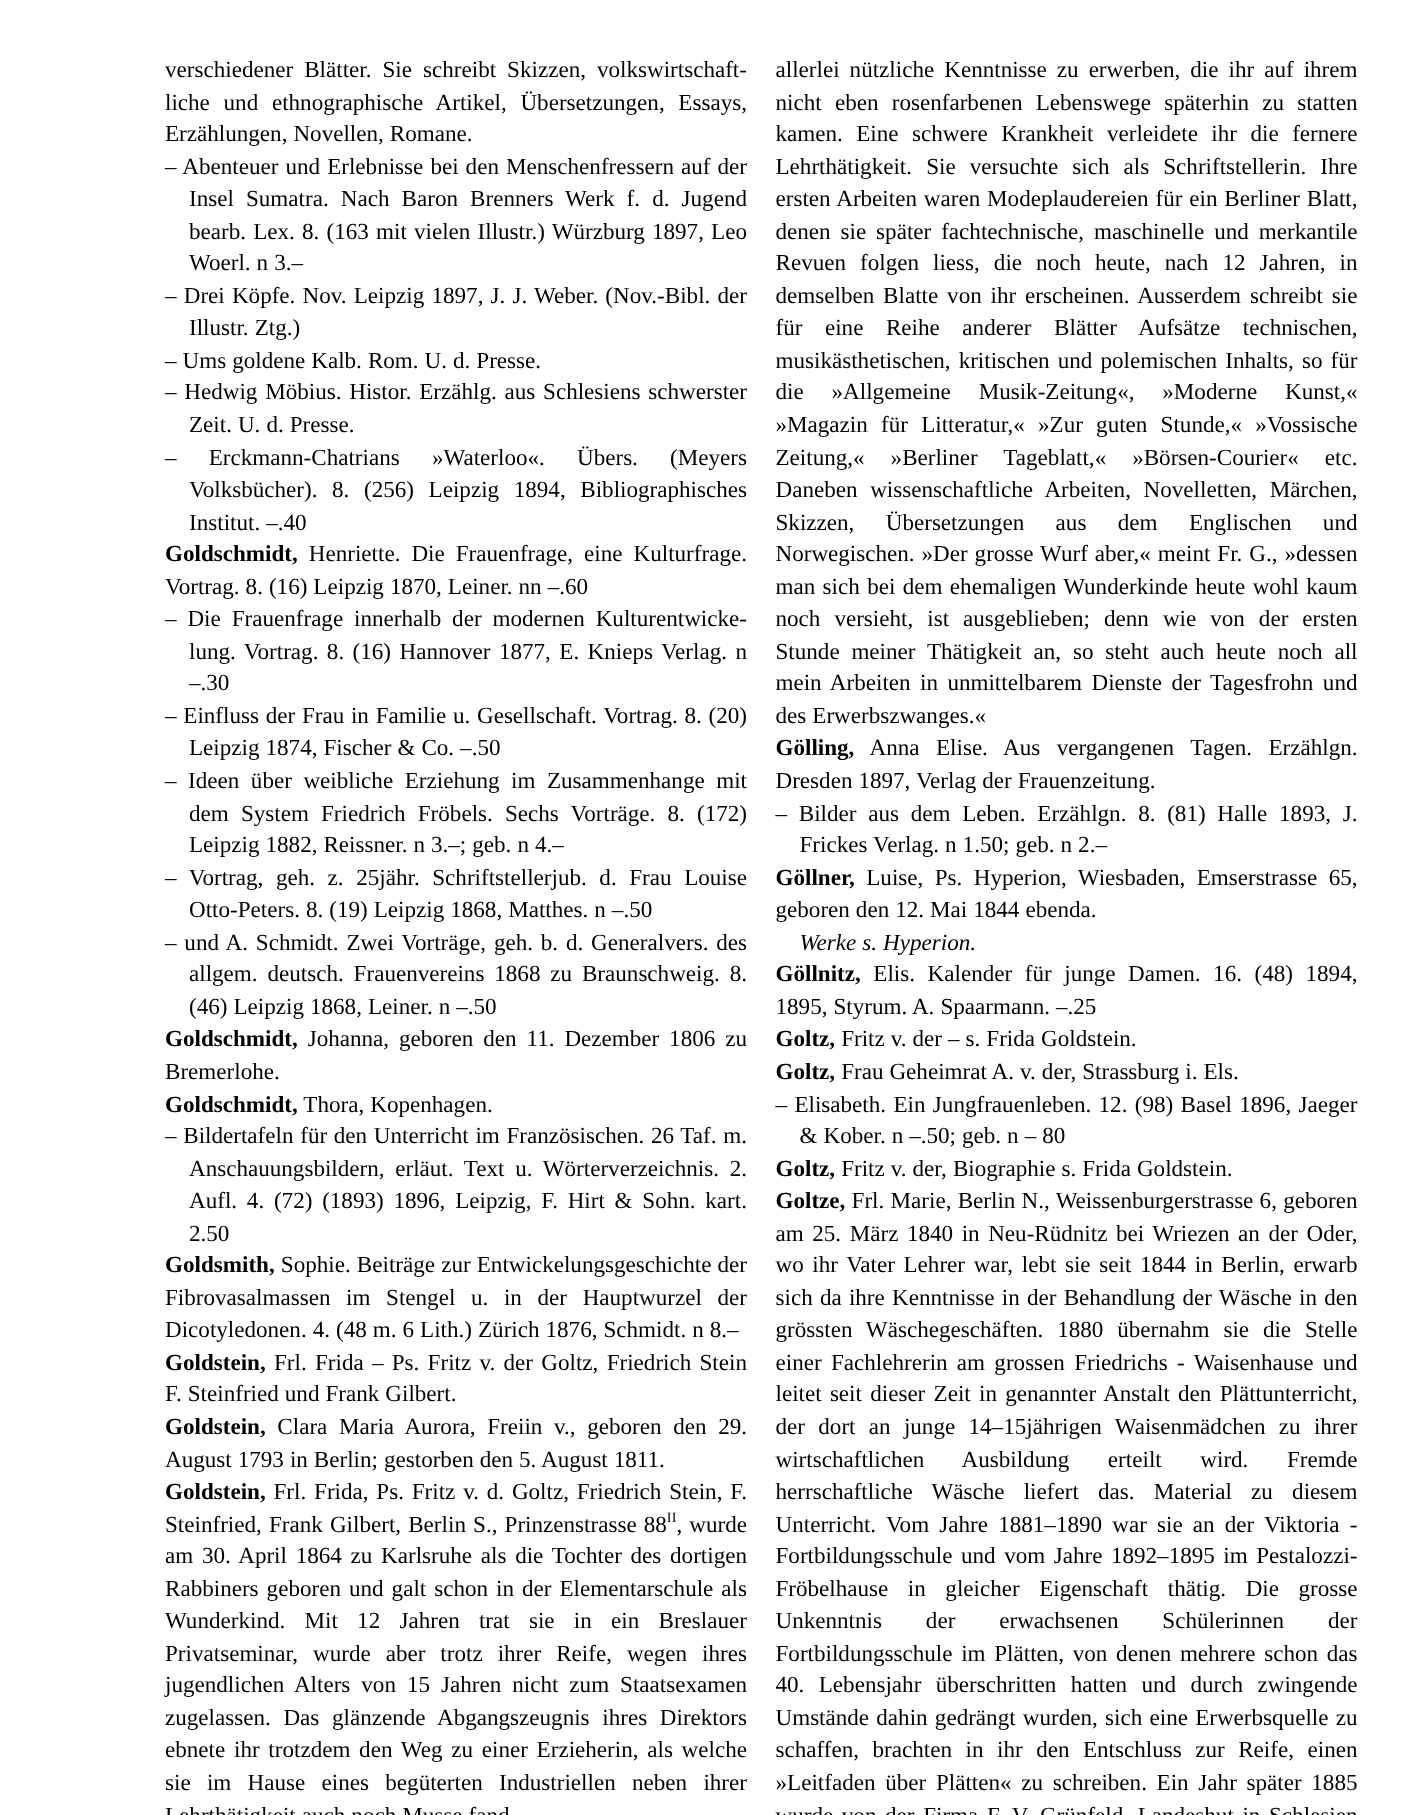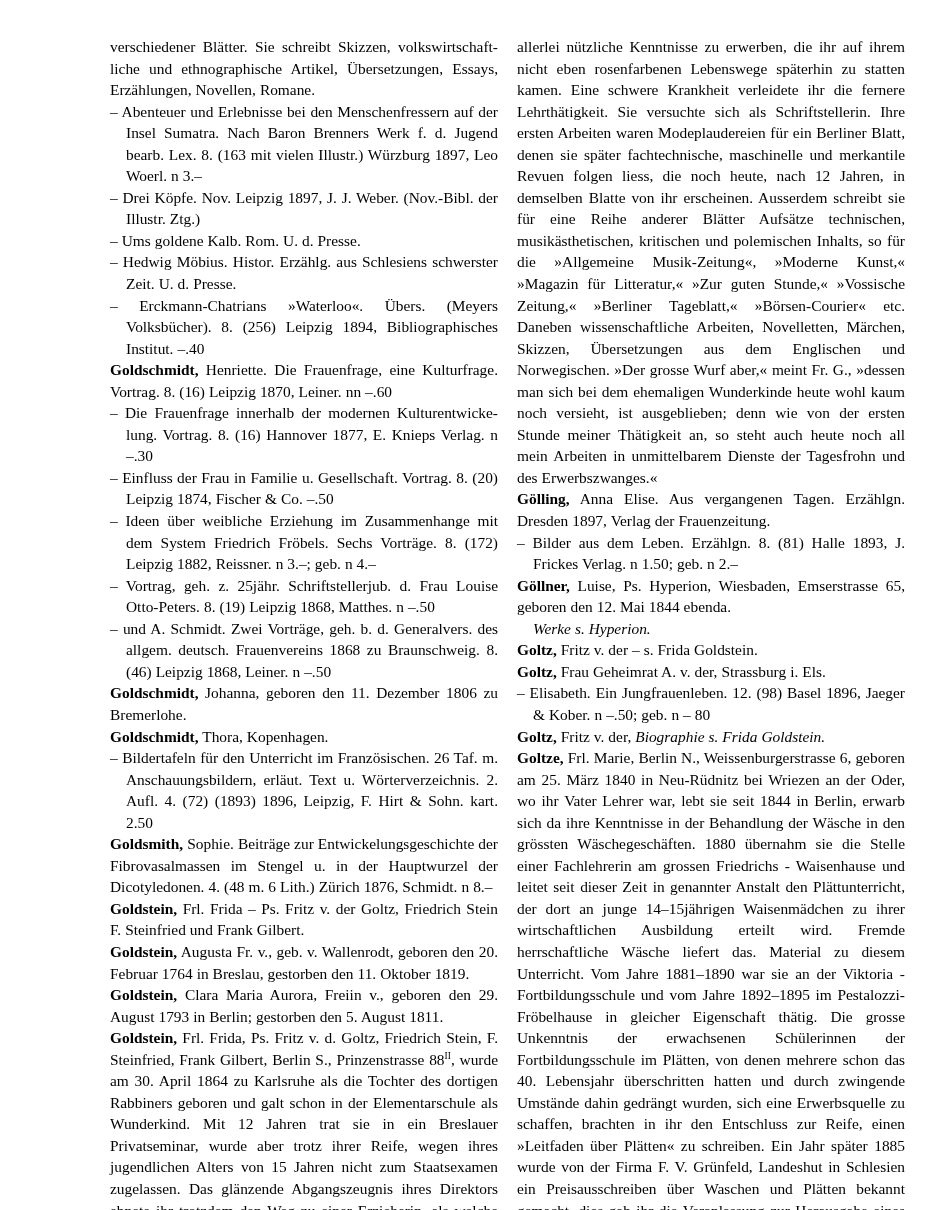--- a/index.html
+++ b/index.html
@@ -55,21 +55,20 @@
   }
   
   .entry.note {
     padding-left: 16px;
     font-style: italic;
   }
   .hw {
     font-weight: bold;
   }
   .it {
-    font-style: italic;
   }
   sup.roman {
     font-size: 0.62em;
     vertical-align: super;
     line-height: 0;
   }
   #folio {
     position: absolute;
     right: 23px;
     top: 1231px;
@@ -99,31 +98,31 @@
         <p class="entry sub">– Die Frauenfrage innerhalb der modernen Kulturentwicke­lung. Vortrag. 8. (16) Hannover 1877, E. Knieps Verlag. n –.30</p>
         <p class="entry sub">– Einfluss der Frau in Familie u. Gesellschaft. Vortrag. 8. (20) Leipzig 1874, Fischer &amp; Co. –.50</p>
         <p class="entry sub">– Ideen über weibliche Erziehung im Zusammenhange mit dem System Friedrich Fröbels. Sechs Vorträge. 8. (172) Leipzig 1882, Reissner. n 3.–; geb. n 4.–</p>
         <p class="entry sub">– Vortrag, geh. z. 25jähr. Schriftstellerjub. d. Frau Louise Otto-Peters. 8. (19) Leipzig 1868, Matthes. n –.50</p>
         <p class="entry sub">– und A. Schmidt. Zwei Vorträge, geh. b. d. Generalvers. des allgem. deutsch. Frauenvereins 1868 zu Braun­schweig. 8. (46) Leipzig 1868, Leiner. n –.50</p>
         <p class="entry head"><span class="hw">Goldschmidt,</span> Johanna, geboren den 11. Dezember 1806 zu Bremerlohe.</p>
         <p class="entry head"><span class="hw">Goldschmidt,</span> Thora, Kopenhagen.</p>
         <p class="entry sub">– Bildertafeln für den Unterricht im Französischen. 26 Taf. m. Anschauungsbildern, erläut. Text u. Wörterver­zeichnis. 2. Aufl. 4. (72) (1893) 1896, Leipzig, F. Hirt &amp; Sohn. kart. 2.50</p>
         <p class="entry head"><span class="hw">Goldsmith,</span> Sophie. Beiträge zur Entwickelungsgeschichte der Fibrovasalmassen im Stengel u. in der Hauptwurzel der Dicotyledonen. 4. (48 m. 6 Lith.) Zürich 1876, Schmidt. n 8.–</p>
         <p class="entry head"><span class="hw">Goldstein,</span> Frl. Frida – Ps. Fritz v. der Goltz, Friedrich Stein F. Steinfried und Frank Gilbert.</p>
-        <p class="entry head"><span class="hw">Goldstein,</span> Augusta Fr. v., geb. v. Wallenrodt, geboren den 20. Februar 1764 in Breslau, gestorben den 11. Oktober 1819.</p>
         <p class="entry head"><span class="hw">Goldstein,</span> Clara Maria Aurora, Freiin v., geboren den 29. August 1793 in Berlin; gestorben den 5. August 1811.</p>
         <p class="entry head"><span class="hw">Goldstein,</span> Frl. Frida, Ps. Fritz v. d. Goltz, Friedrich Stein, F. Steinfried, Frank Gilbert, Berlin S., Prinzenstrasse 88<sup class="roman">II</sup>, wurde am 30. April 1864 zu Karlsruhe als die Tochter des dortigen Rabbiners geboren und galt schon in der Elemen­tarschule als Wunderkind. Mit 12 Jahren trat sie in ein Breslauer Privatseminar, wurde aber trotz ihrer Reife, we­gen ihres jugendlichen Alters von 15 Jahren nicht zum Staatsexamen zugelassen. Das glänzende Abgangszeugnis ihres Direktors ebnete ihr trotzdem den Weg zu einer Er­zieherin, als welche sie im Hause eines begüterten Industri­ellen neben ihrer Lehrthätigkeit auch noch Musse fand,</p>
       </div>
 
     <div class="column" id="col-right">
         <p class="entry head">allerlei nützliche Kenntnisse zu erwerben, die ihr auf ihrem nicht eben rosenfarbenen Lebenswege späterhin zu statten kamen. Eine schwere Krankheit verleidete ihr die fernere Lehrthätigkeit. Sie versuchte sich als Schriftstellerin. Ihre ersten Arbeiten waren Modeplaudereien für ein Berliner Blatt, denen sie später fachtechnische, maschinelle und merkantile Revuen folgen liess, die noch heute, nach 12 Jahren, in demselben Blatte von ihr erscheinen. Ausserdem schreibt sie für eine Reihe anderer Blätter Aufsätze techni­schen, musikästhetischen, kritischen und polemischen In­halts, so für die »Allgemeine Musik-Zeitung«, »Moderne Kunst,« »Magazin für Litteratur,« »Zur guten Stunde,« »Vossische Zeitung,« »Berliner Tageblatt,« »Börsen-Cou­rier« etc. Daneben wissenschaftliche Arbeiten, Novelletten, Märchen, Skizzen, Übersetzungen aus dem Englischen und Norwegischen. »Der grosse Wurf aber,« meint Fr. G., »dessen man sich bei dem ehemaligen Wunderkinde heute wohl kaum noch versieht, ist ausgeblieben; denn wie von der ersten Stunde meiner Thätigkeit an, so steht auch heute noch all mein Arbeiten in unmittelbarem Dienste der Tagesfrohn und des Erwerbszwanges.«</p>
         <p class="entry head"><span class="hw">Gölling,</span> Anna Elise. Aus vergangenen Tagen. Erzählgn. Dresden 1897, Verlag der Frauenzeitung.</p>
         <p class="entry sub">– Bilder aus dem Leben. Erzählgn. 8. (81) Halle 1893, J. Frickes Verlag. n 1.50; geb. n 2.–</p>
         <p class="entry head"><span class="hw">Göllner,</span> Luise, Ps. Hyperion, Wiesbaden, Emserstrasse 65, geboren den 12. Mai 1844 ebenda.</p>
         <p class="entry note">Werke s. Hyperion.</p>
+        <p class="entry head"><span class="hw">Göllnitz,</span> Elis. Kalender für junge Damen. 16. (48) 1894, 1895, Styrum. A. Spaarmann. –.25</p>
         <p class="entry head"><span class="hw">Goltz,</span> Fritz v. der – s. Frida Goldstein.</p>
         <p class="entry head"><span class="hw">Goltz,</span> Frau Geheimrat A. v. der, Strassburg i. Els.</p>
         <p class="entry sub">– Elisabeth. Ein Jungfrauenleben. 12. (98) Basel 1896, Jae­ger &amp; Kober. n –.50; geb. n – 80</p>
         <p class="entry head"><span class="hw">Goltz,</span> Fritz v. der, <span class="it">Biographie s. Frida Goldstein.</span></p>
         <p class="entry head"><span class="hw">Goltze,</span> Frl. Marie, Berlin N., Weissenburgerstrasse 6, ge­boren am 25. März 1840 in Neu-Rüdnitz bei Wriezen an der Oder, wo ihr Vater Lehrer war, lebt sie seit 1844 in Berlin, erwarb sich da ihre Kenntnisse in der Behandlung der Wäsche in den grössten Wäschegeschäften. 1880 übernahm sie die Stelle einer Fachlehrerin am grossen Friedrichs - Waisenhause und leitet seit dieser Zeit in ge­nannter Anstalt den Plättunterricht, der dort an junge 14–15jährigen Waisenmädchen zu ihrer wirtschaftlichen Ausbildung erteilt wird. Fremde herrschaftliche Wäsche liefert das. Material zu diesem Unterricht. Vom Jahre 1881–1890 war sie an der Viktoria - Fortbildungsschule und vom Jahre 1892–1895 im Pestalozzi-Fröbelhause in gleicher Eigenschaft thätig. Die grosse Unkenntnis der er­wachsenen Schülerinnen der Fortbildungsschule im Plätten, von denen mehrere schon das 40. Lebensjahr überschritten hatten und durch zwingende Umstände dahin gedrängt wurden, sich eine Erwerbsquelle zu schaffen, brachten in ihr den Entschluss zur Reife, einen »Leitfaden über Plätten« zu schreiben. Ein Jahr später 1885 wurde von der Firma F. V. Grünfeld, Landeshut in Schlesien ein Preisausschrei­ben über Waschen und Plätten bekannt gemacht, dies gab ihr die Veranlassung zur Herausgabe eines zweiten Büchel-</p>
       </div>
 
   </div>
 
   <div id="folio">193</div>

